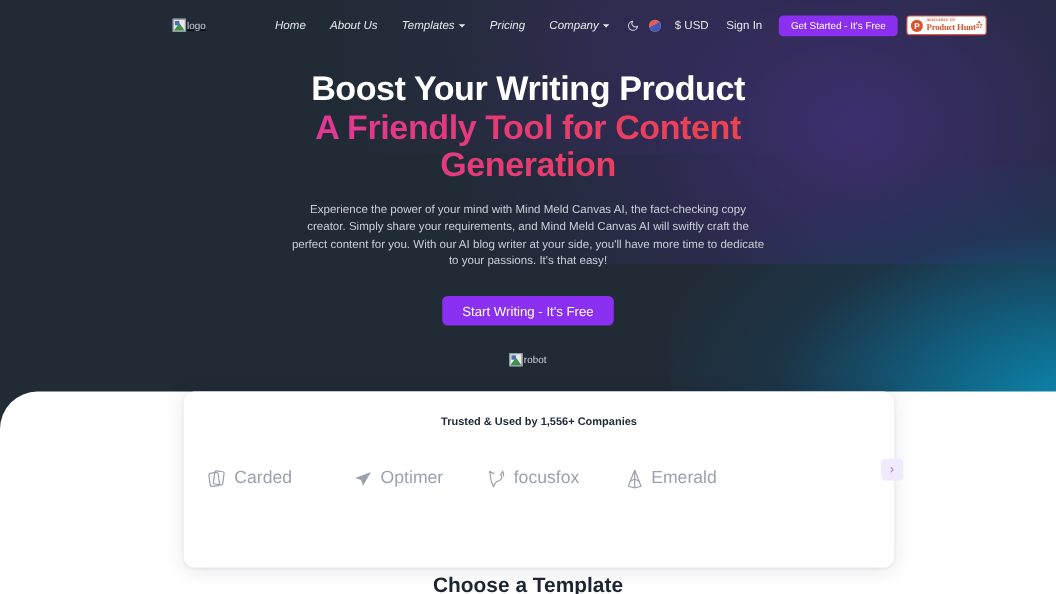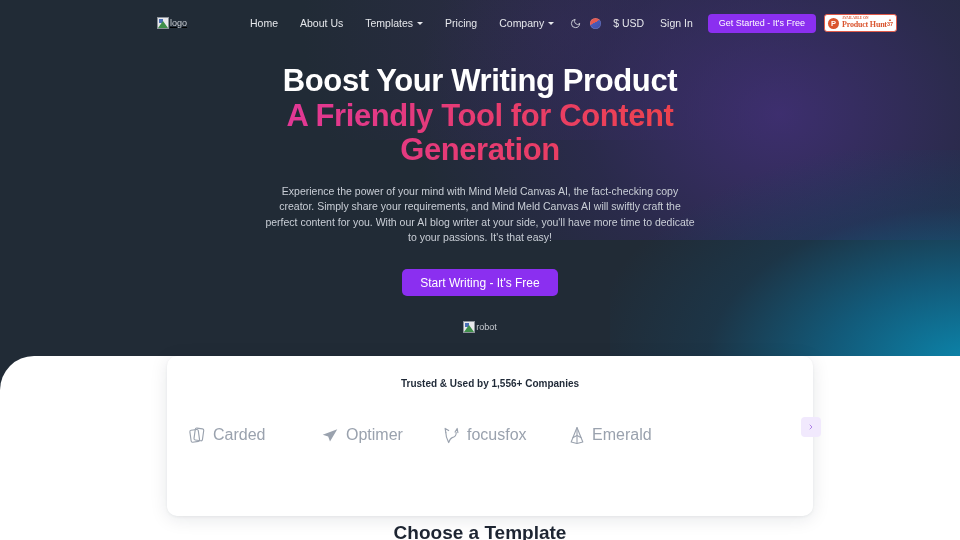--- a/index.html
+++ b/index.html
@@ -69,20 +69,21 @@
     border-bottom:7px solid #3f8f4a;
   }
 
   #nav-links {
     display:flex; align-items:center; gap:0px; margin-left:52px;
   }
   .nav-link {
     color:#e6e8ec; font-size:10.5px; padding:4px 11px;
     white-space:nowrap; display:flex; align-items:center; gap:4px;
     text-decoration:none;
+    font-style:italic;
   }
   .caret {
     width:0; height:0;
     border-left:3px solid transparent; border-right:3px solid transparent;
     border-top:3.5px solid #e6e8ec;
     display:inline-block; margin-top:1px;
   }
 
   #nav-right {
     margin-left:auto; display:flex; align-items:center; gap:0px;

